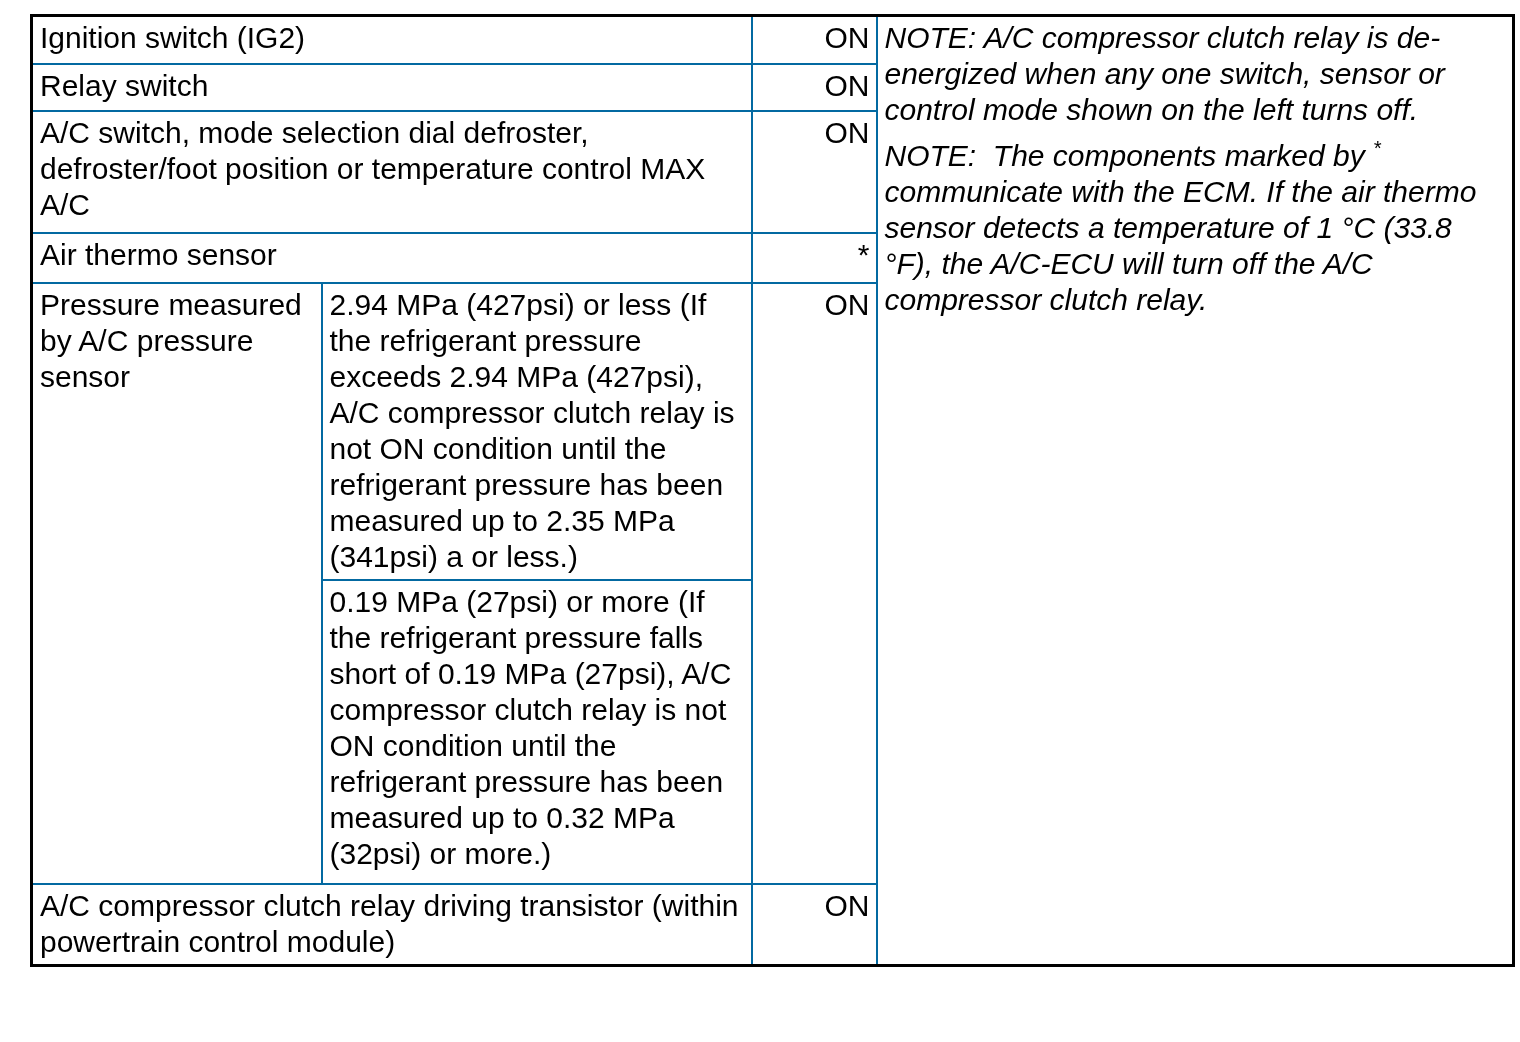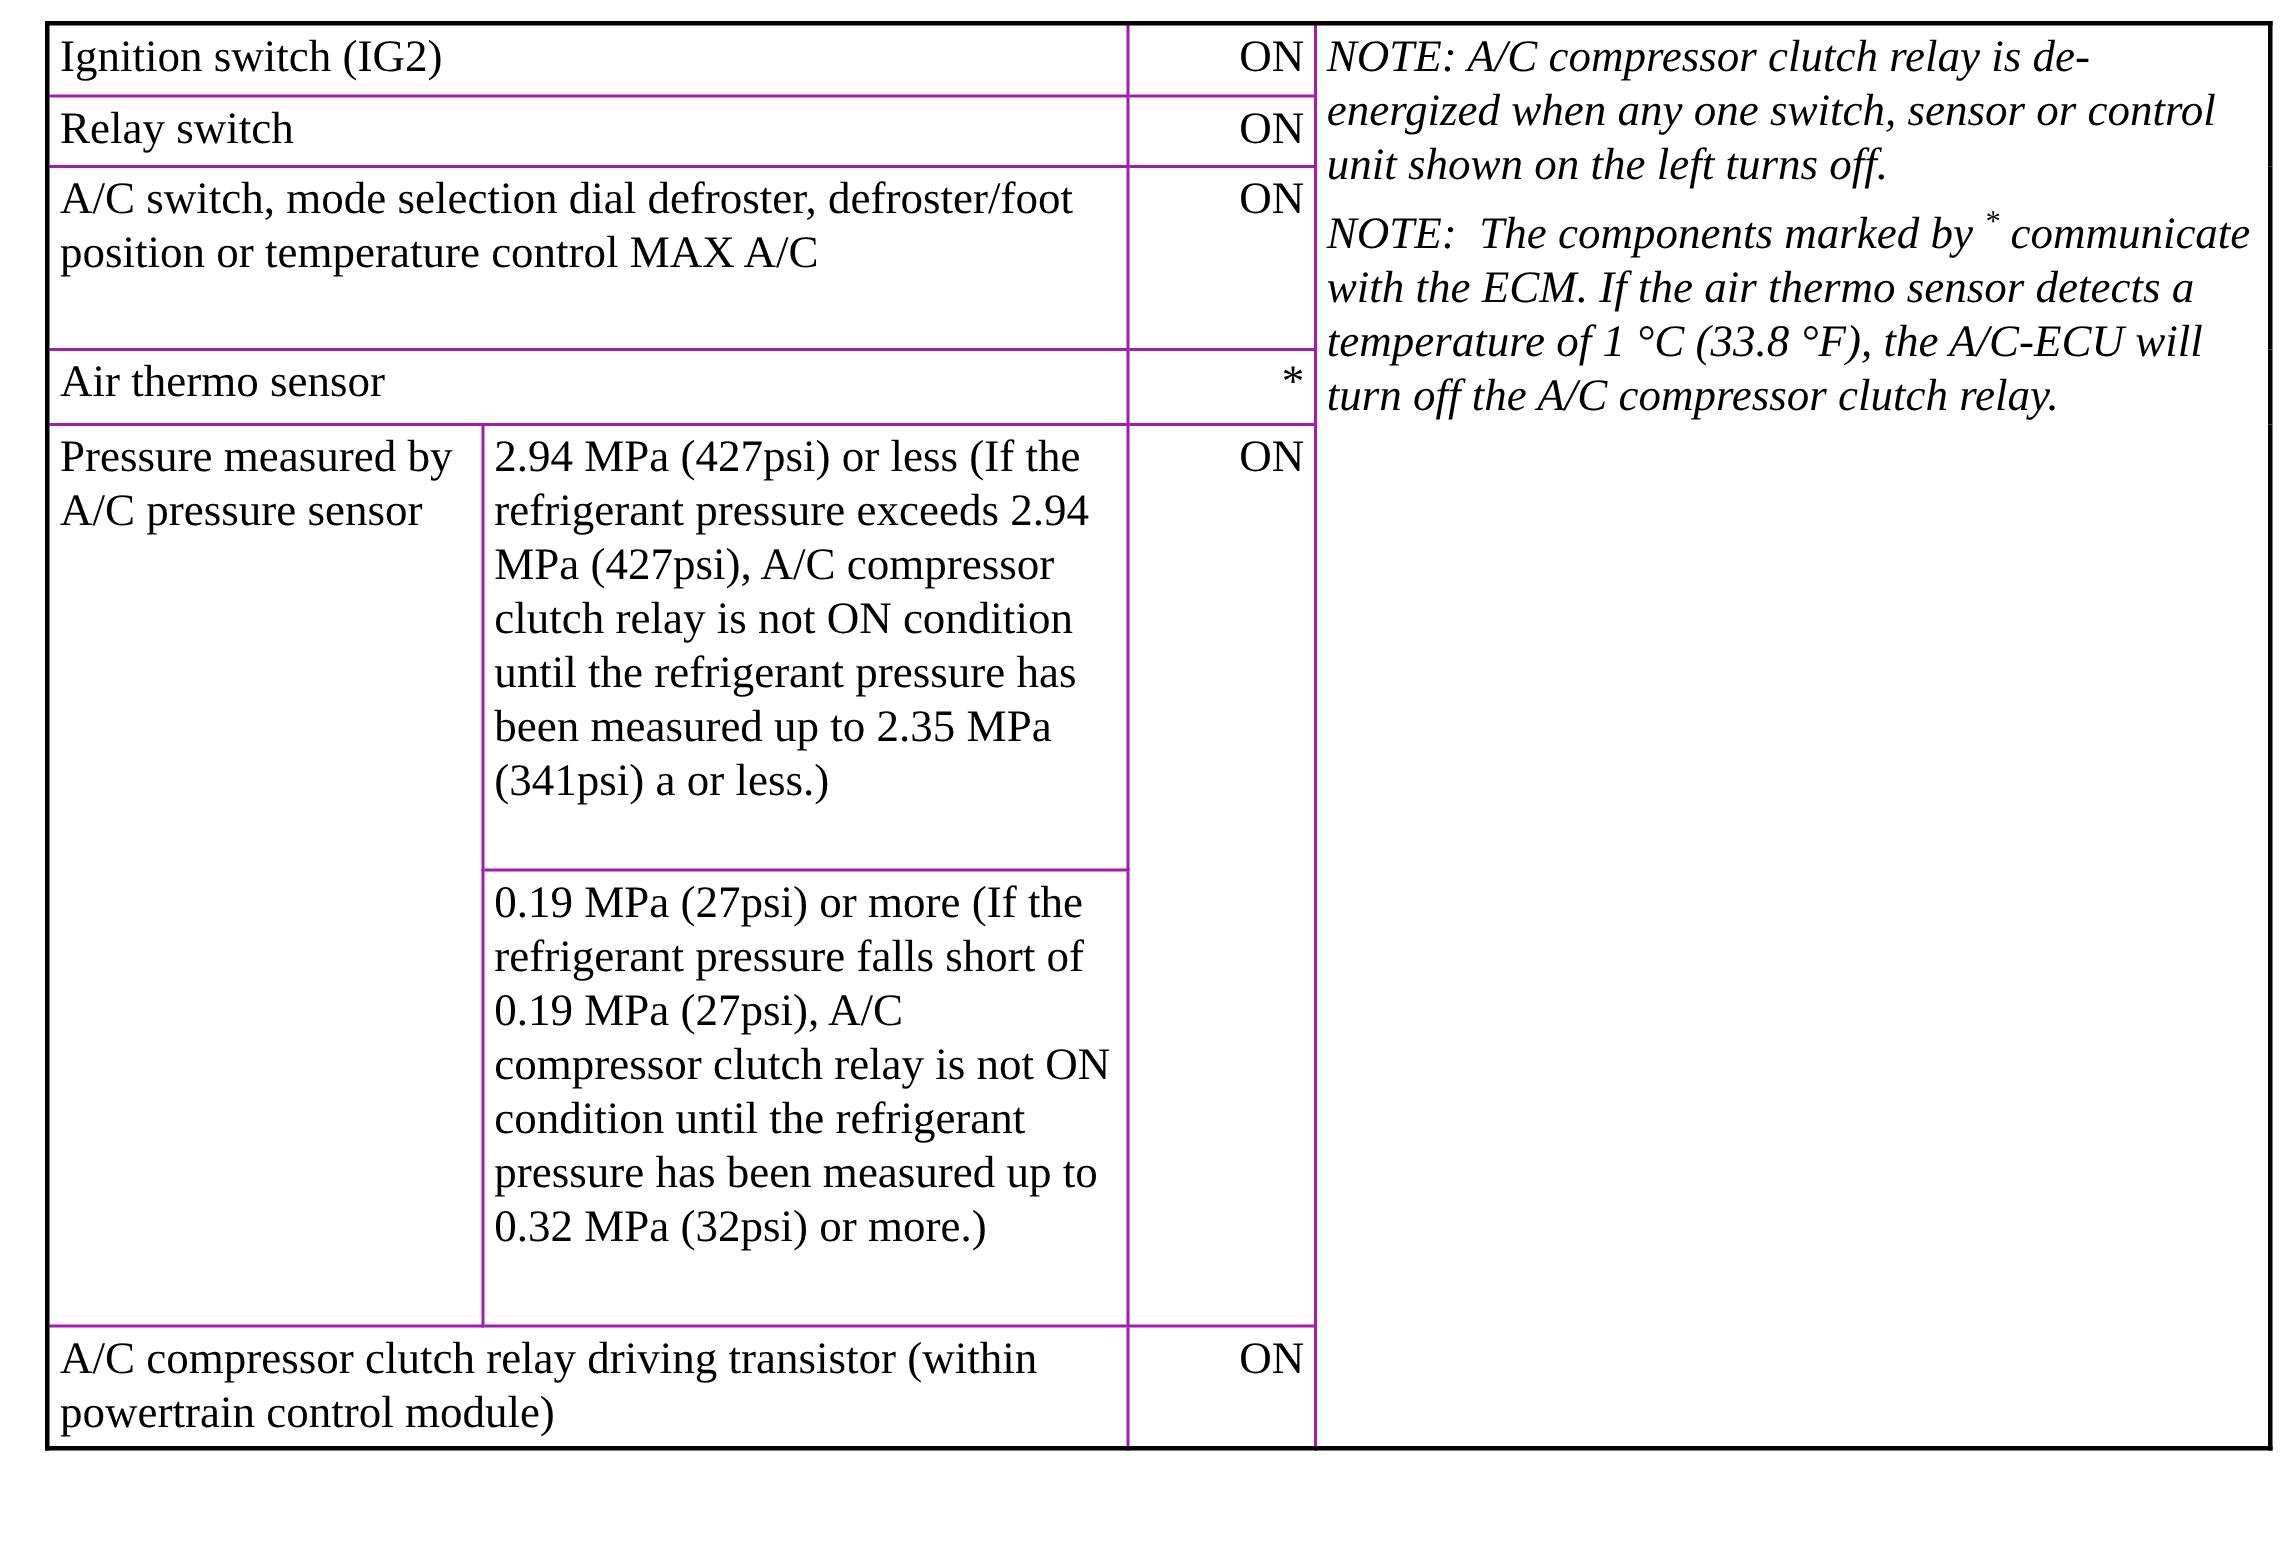--- a/index.html
+++ b/index.html
@@ -25,27 +25,26 @@
     letter-spacing: 0px;
   }
   table.cond-table {
     margin: 14px 0 0 30px;
     border-collapse: collapse;
     table-layout: fixed;
     width: 1482px;
     border: 3px solid #000000;
   }
   table.cond-table td {
-    border: 2px solid #a21caf;
+    border: 2px solid #0369a1;
     vertical-align: top;
     font-size: 30px;
     line-height: 36px;
     padding: 3px 6px 3px 7px;
     overflow: hidden;
-    font-family: Liberation Serif, serif;
   }
   td.state-cell {
     padding-left: 8px;
     text-align: right;
   }
   td.notes-cell {
     padding: 4px 8px 4px 10px;
   }
   .note {
     margin: 0;
@@ -82,21 +81,21 @@
       <col style="width:430px">
       <col style="width:125px">
       <col style="width:637px">
     </colgroup>
 
     <tbody>
         <tr class="r1">
       <td colspan="2" class="cond-cell">Ignition switch (IG2)</td>
       <td class="state-cell">ON</td>
       <td rowspan="7" class="notes-cell">
-        <p class="note">NOTE: A/C compressor clutch relay is de-energized when any one switch, sensor or control unit shown on the left turns off.</p>
+        <p class="note">NOTE: A/C compressor clutch relay is de-energized when any one switch, sensor or control mode shown on the left turns off.</p>
         <p class="note"><span>NOTE:  The components marked by </span><sup>*</sup><span> communicate with the ECM. If the air thermo sensor detects a temperature of 1 °C (33.8 °F), the A/C-ECU will turn off the A/C compressor clutch relay.</span></p>
       </td>
     </tr>
 
     <tr class="r2">
       <td colspan="2" class="cond-cell">Relay switch</td>
       <td class="state-cell">ON</td>
     </tr>
 
     <tr class="r3">

